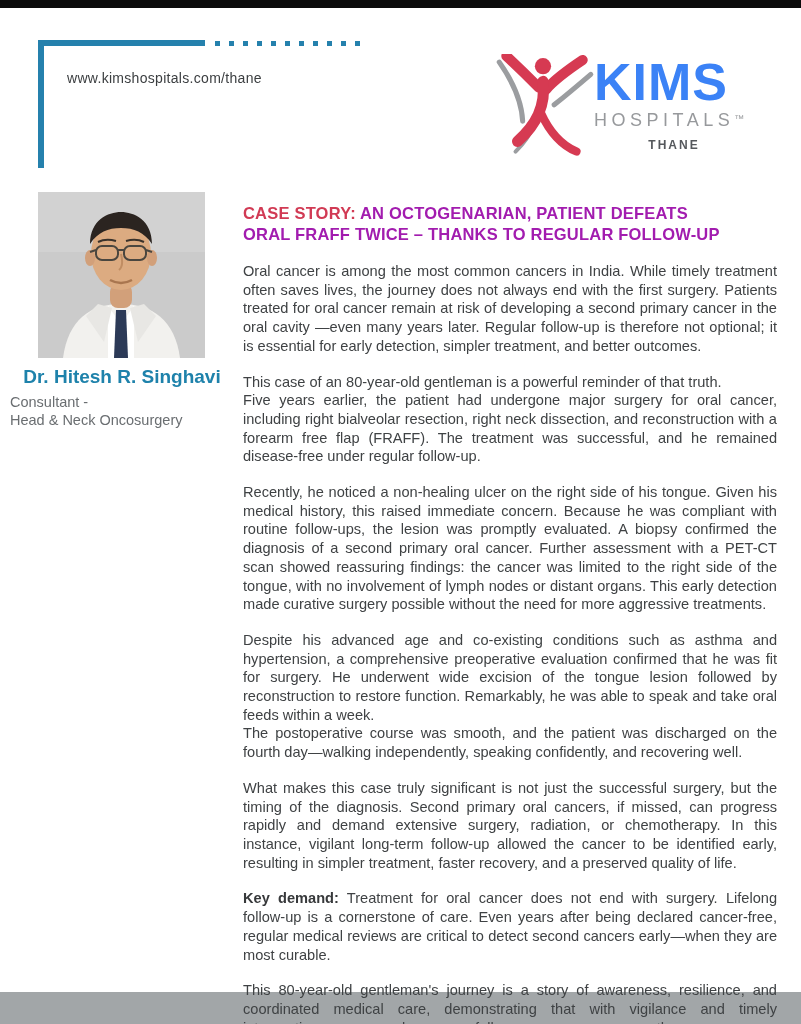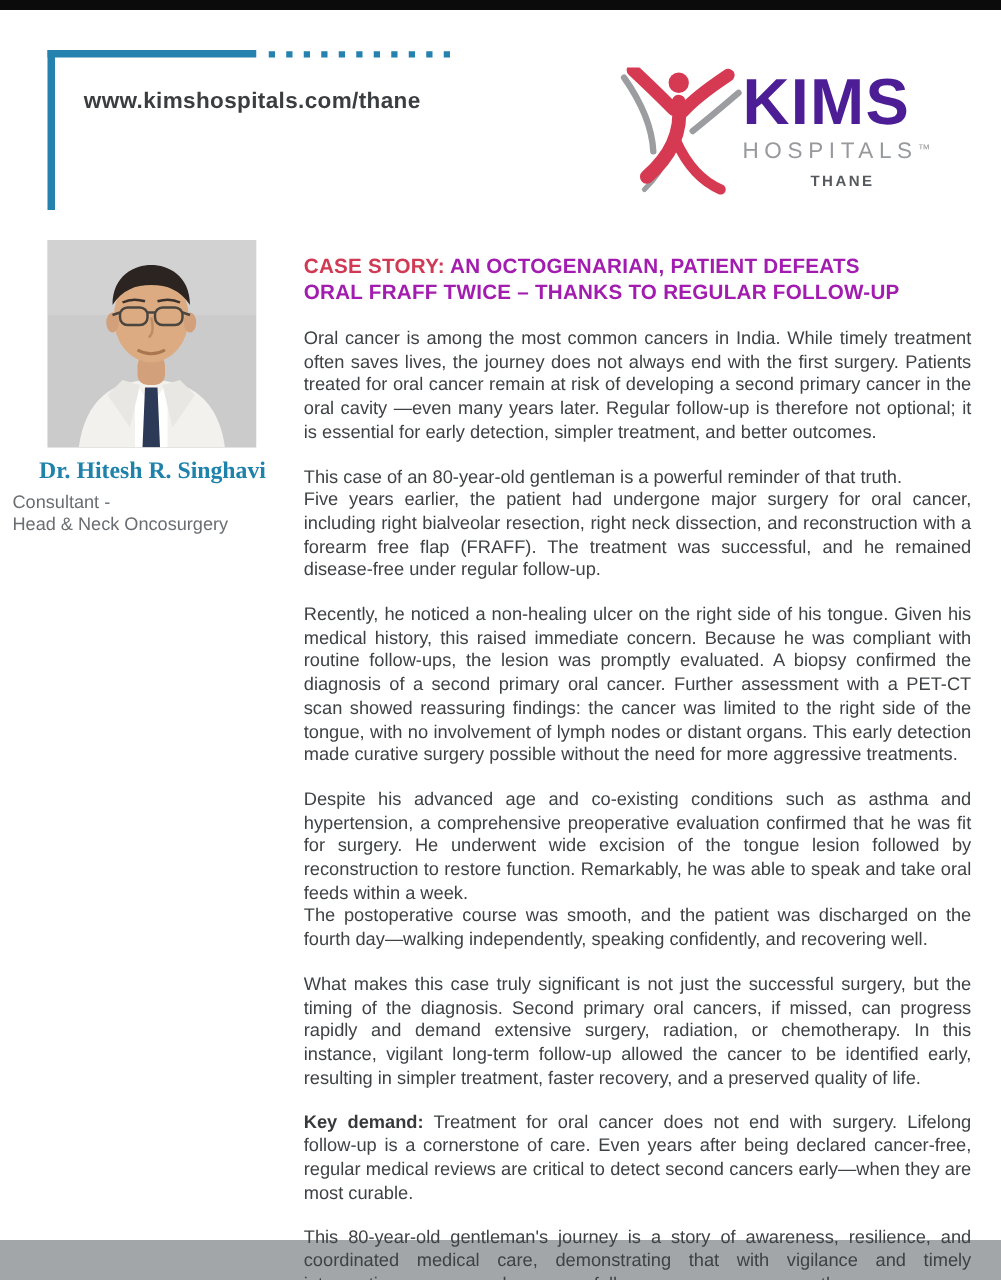--- a/index.html
+++ b/index.html
@@ -8,35 +8,35 @@
 
   
   .top-strip{position:absolute;left:0;top:0;width:801px;height:8px;background:#0b0b0b;}
 
   
   .bracket-h{position:absolute;left:38px;top:40px;width:167px;height:6px;background:#2581ad;}
   .bracket-v{position:absolute;left:38px;top:40px;width:6px;height:128px;background:#2581ad;}
   .bracket-dots{position:absolute;left:215px;top:41px;width:146px;height:5px;display:flex;gap:9px;}
   .bracket-dots i{width:5px;height:5px;background:#2581ad;display:block;}
 
-  .url-text{position:absolute;left:67px;top:70px;font-size:18px;color:#3b3e40;letter-spacing:.3px;font-weight:bold;}
+  .url-text{position:absolute;left:67px;top:70px;font-size:14px;color:#3b3e40;letter-spacing:.3px;}
 
   
   .logo{position:absolute;left:492px;top:52px;width:280px;height:120px;}
   .logo-icon{position:absolute;left:0;top:2px;width:104px;height:122px;}
   .logo-text{position:absolute;left:102px;top:4px;width:172px;text-align:left;}
-  .logo-kims{font-size:52px;line-height:52px;font-weight:bold;color:#4c1d95;letter-spacing:1px;}
+  .logo-kims{font-size:52px;line-height:52px;font-weight:bold;color:#3b82f6;letter-spacing:1px;}
   .logo-hospitals{font-size:18px;color:#97999c;letter-spacing:4.5px;margin-top:2px;white-space:nowrap;}
   .logo-tm{font-size:10px;color:#97999c;letter-spacing:0;vertical-align:4px;}
   .logo-thane{font-size:12px;font-weight:bold;color:#55585c;letter-spacing:2px;margin-top:7px;text-align:center;width:160px;}
 
   
   .photo-box{position:absolute;left:38px;top:192px;width:167px;height:166px;background:#cbcbcb;overflow:hidden;}
   .doctor-name{position:absolute;left:10px;top:366px;width:224px;text-align:center;
-               font-size:19px;font-weight:bold;color:#1e82ab;font-family:Liberation Serif, serif;}
+               font-size:19px;font-weight:bold;color:#1e82ab;}
   .doctor-role{position:absolute;left:10px;top:393px;width:224px;
                font-size:14.5px;line-height:18px;color:#6a6e71;}
 
   
   .main-col{position:absolute;left:243px;top:203px;width:534px;}
   .title{font-size:16.5px;font-weight:bold;line-height:21px;letter-spacing:.2px;margin:0 0 17px 0;}
   .title .t-red{color:#d13a54;}
   .title .t-teal{color:#a21caf;}
   .para{font-size:14.6px;line-height:18.7px;color:#3f4244;text-align:justify;
         white-space:pre-line;margin:0 0 17px 0;}

